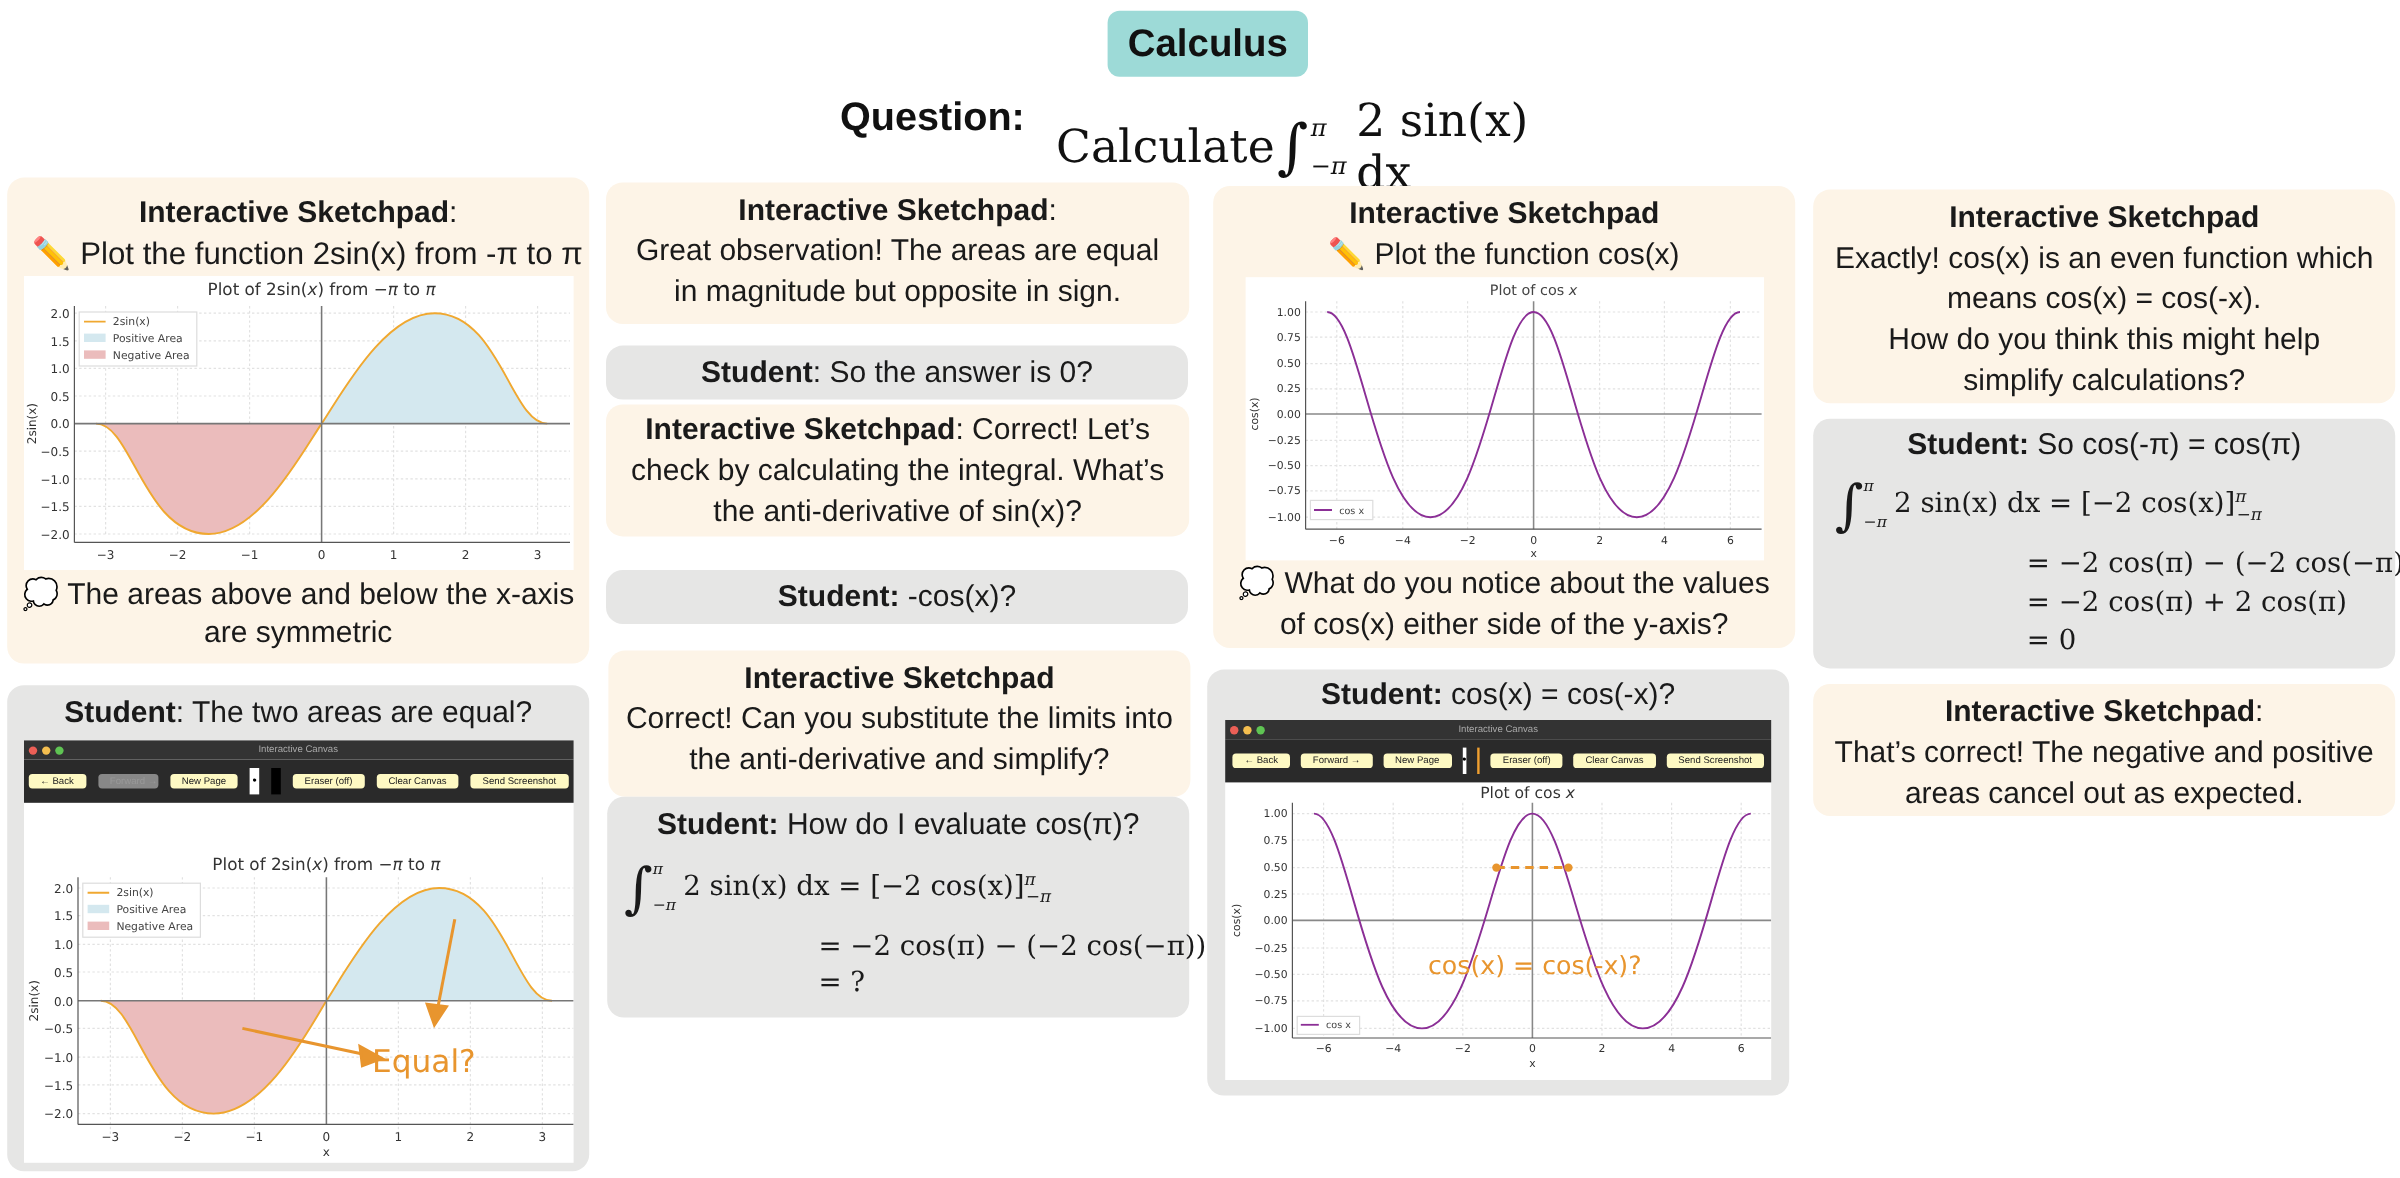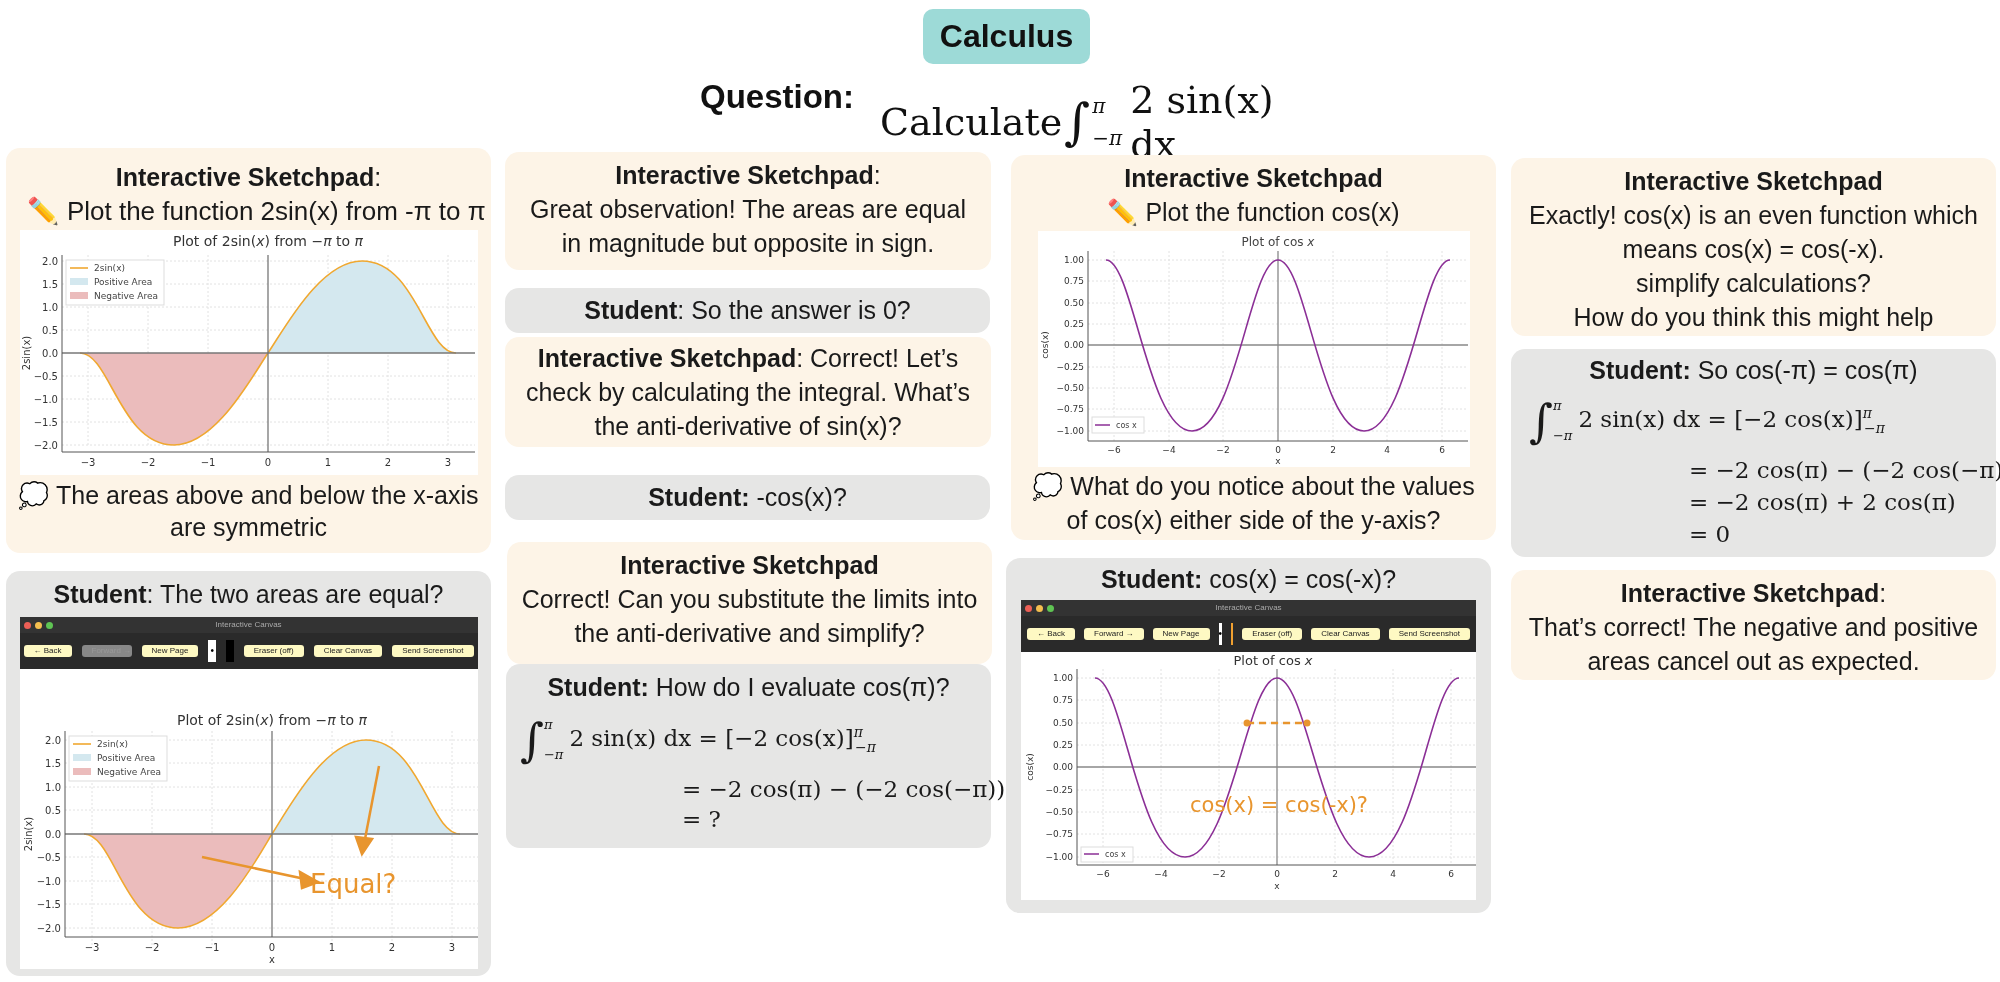--- a/index.html
+++ b/index.html
@@ -392,22 +392,22 @@
       <circle cx="286" cy="71" r="3.5" fill="#e8952e"></circle>
       <text x="258" y="160" font-size="21" fill="#e8952e" text-anchor="middle" font-family="DejaVu Sans, sans-serif">cos(x) = cos(-x)?</text>
     </svg>
   </div>
 </div>
 
 <div class="card tutor" style="left:1511px; top:158px; width:485px; height:178px; padding-top:6px;">
   <div><b>Interactive Sketchpad</b></div>
   <div>Exactly! cos(x) is an even function which</div>
   <div>means cos(x) = cos(-x).</div>
+  <div>How do you think this might help</div>
   <div>simplify calculations?</div>
-  <div>How do you think this might help</div>
 </div>
 
 <div class="card student" style="left:1511px; top:349px; width:485px; height:208px; padding-top:4px;">
   <div><b>Student:</b><span> So cos(-π) = cos(π)</span></div>
   <div class="math" style="height:160px;">
     <div class="row" style="left:18px; top:4px;">
       <span style="font-size:46px; vertical-align:middle;">∫</span><span style="display:inline-block; vertical-align:middle; font-size:13px; line-height:30px; font-style:italic; margin-right:6px;"><span style="display:block">π</span><span style="display:block">−π</span></span><span>2 sin(x) dx = [−2 cos(x)]</span><span class="sup">π</span><span class="sub" style="margin-left:-8px;">−π</span>
     </div>
     <div class="row" style="left:178px; top:66px;">= −2 cos(π) − (−2 cos(−π))</div>
     <div class="row" style="left:178px; top:98px;">= −2 cos(π) + 2 cos(π)</div>

